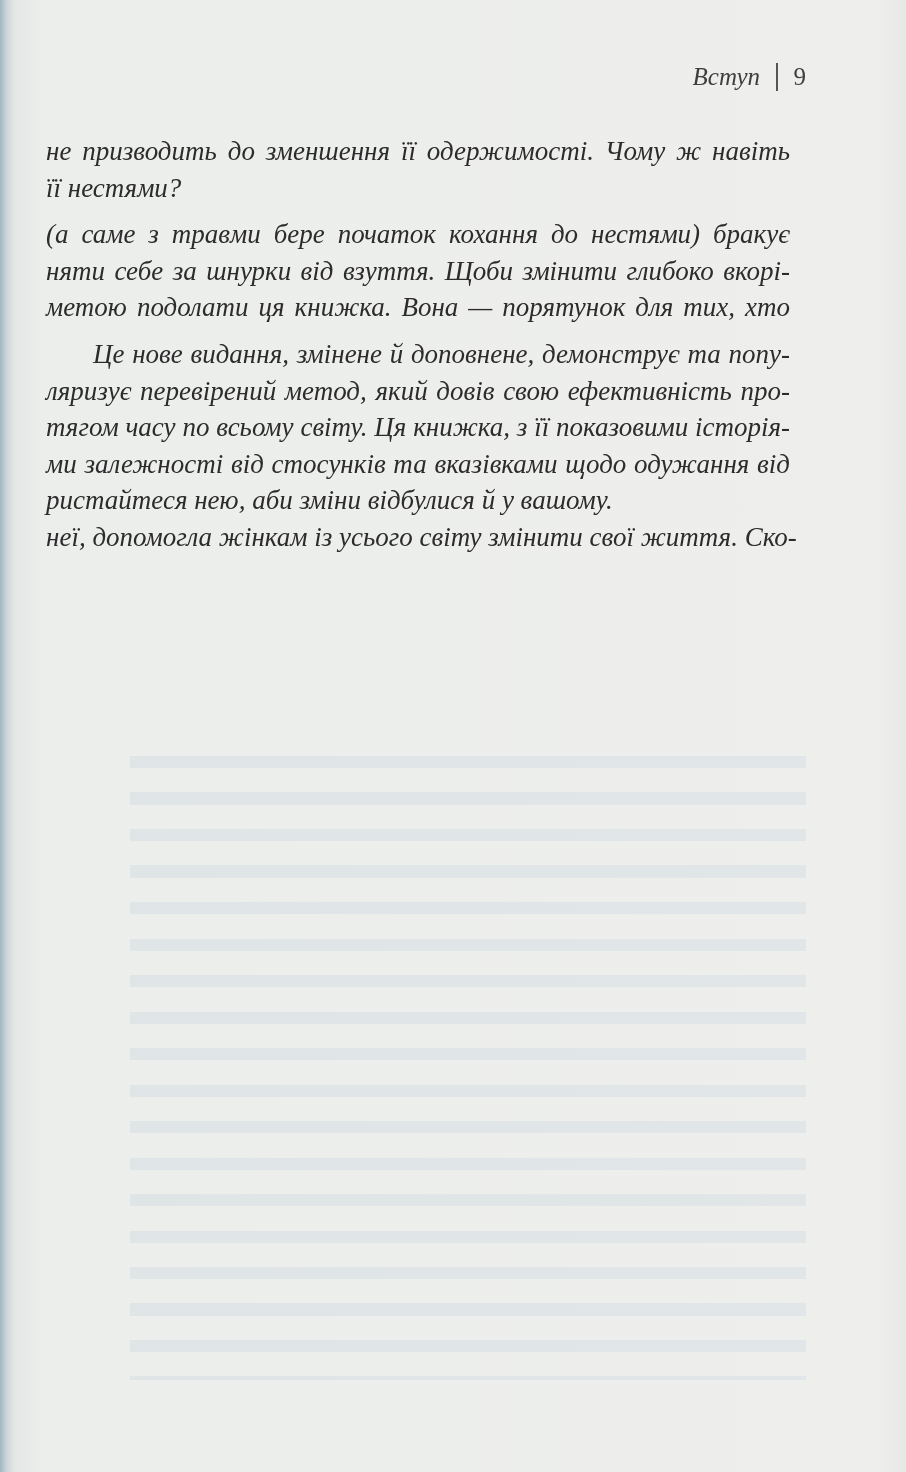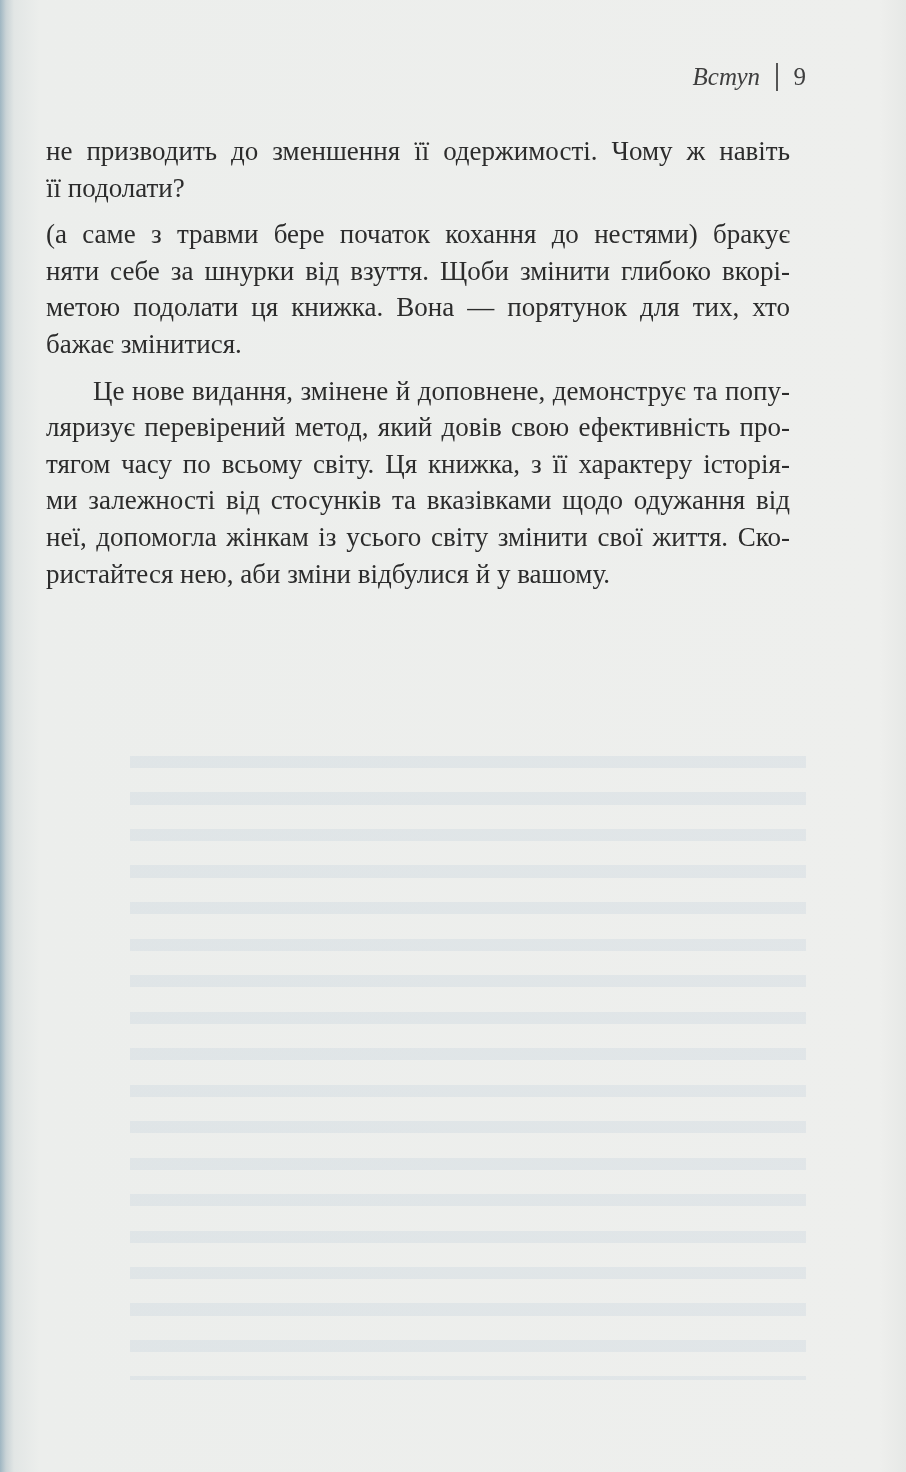--- a/index.html
+++ b/index.html
@@ -63,20 +63,21 @@
       left: 46px;
       top: 133px;
       width: 760px;
       color: #2c2c2c;
       font-size: 27px;
       line-height: 36.6px;
       text-align: justify;
     }
     .body-text p {
       margin: 0 16px 10px 0;
+      font-style: italic;
     }
     .line {
       display: block;
       text-align: justify;
       text-align-last: justify;
       white-space: nowrap;
     }
     .line.last {
       text-align-last: left;
     }
@@ -89,30 +90,29 @@
 
   <div class="running-head">
     <span class="section">Вступ</span>
     <span class="sep"></span>
     <span>9</span>
   </div>
 
   <div class="body-text">
     <p>
       <span class="line">не призводить до зменшення її одержимості. Чому ж навіть</span>
-      <span class="line last">її подолати?</span>
+      <span class="line last">її нестями?</span>
     </p>
     <p>
       <span class="line">(а саме з травми бере початок кохання до нестями) бракує</span>
       <span class="line">няти себе за шнурки від взуття. Щоби змінити глибоко вкорі-</span>
       <span class="line">метою подолати ця книжка. Вона — порятунок для тих, хто</span>
-      <span class="line last">бажає змінитися.</span>
     </p>
     <p>
       <span class="line" style="padding-left:47px;">Це нове видання, змінене й доповнене, демонструє та попу-</span>
       <span class="line">ляризує перевірений метод, який довів свою ефективність про-</span>
-      <span class="line">тягом часу по всьому світу. Ця книжка, з її характеру історія-</span>
+      <span class="line">тягом часу по всьому світу. Ця книжка, з її показовими історія-</span>
       <span class="line">ми залежності від стосунків та вказівками щодо одужання від</span>
+      <span class="line last">ристайтеся нею, аби зміни відбулися й у вашому.</span>
       <span class="line">неї, допомогла жінкам із усього світу змінити свої життя. Ско-</span>
-      <span class="line last">ристайтеся нею, аби зміни відбулися й у вашому.</span>
     </p>
   </div>
 </div>
 
 </body></html>

